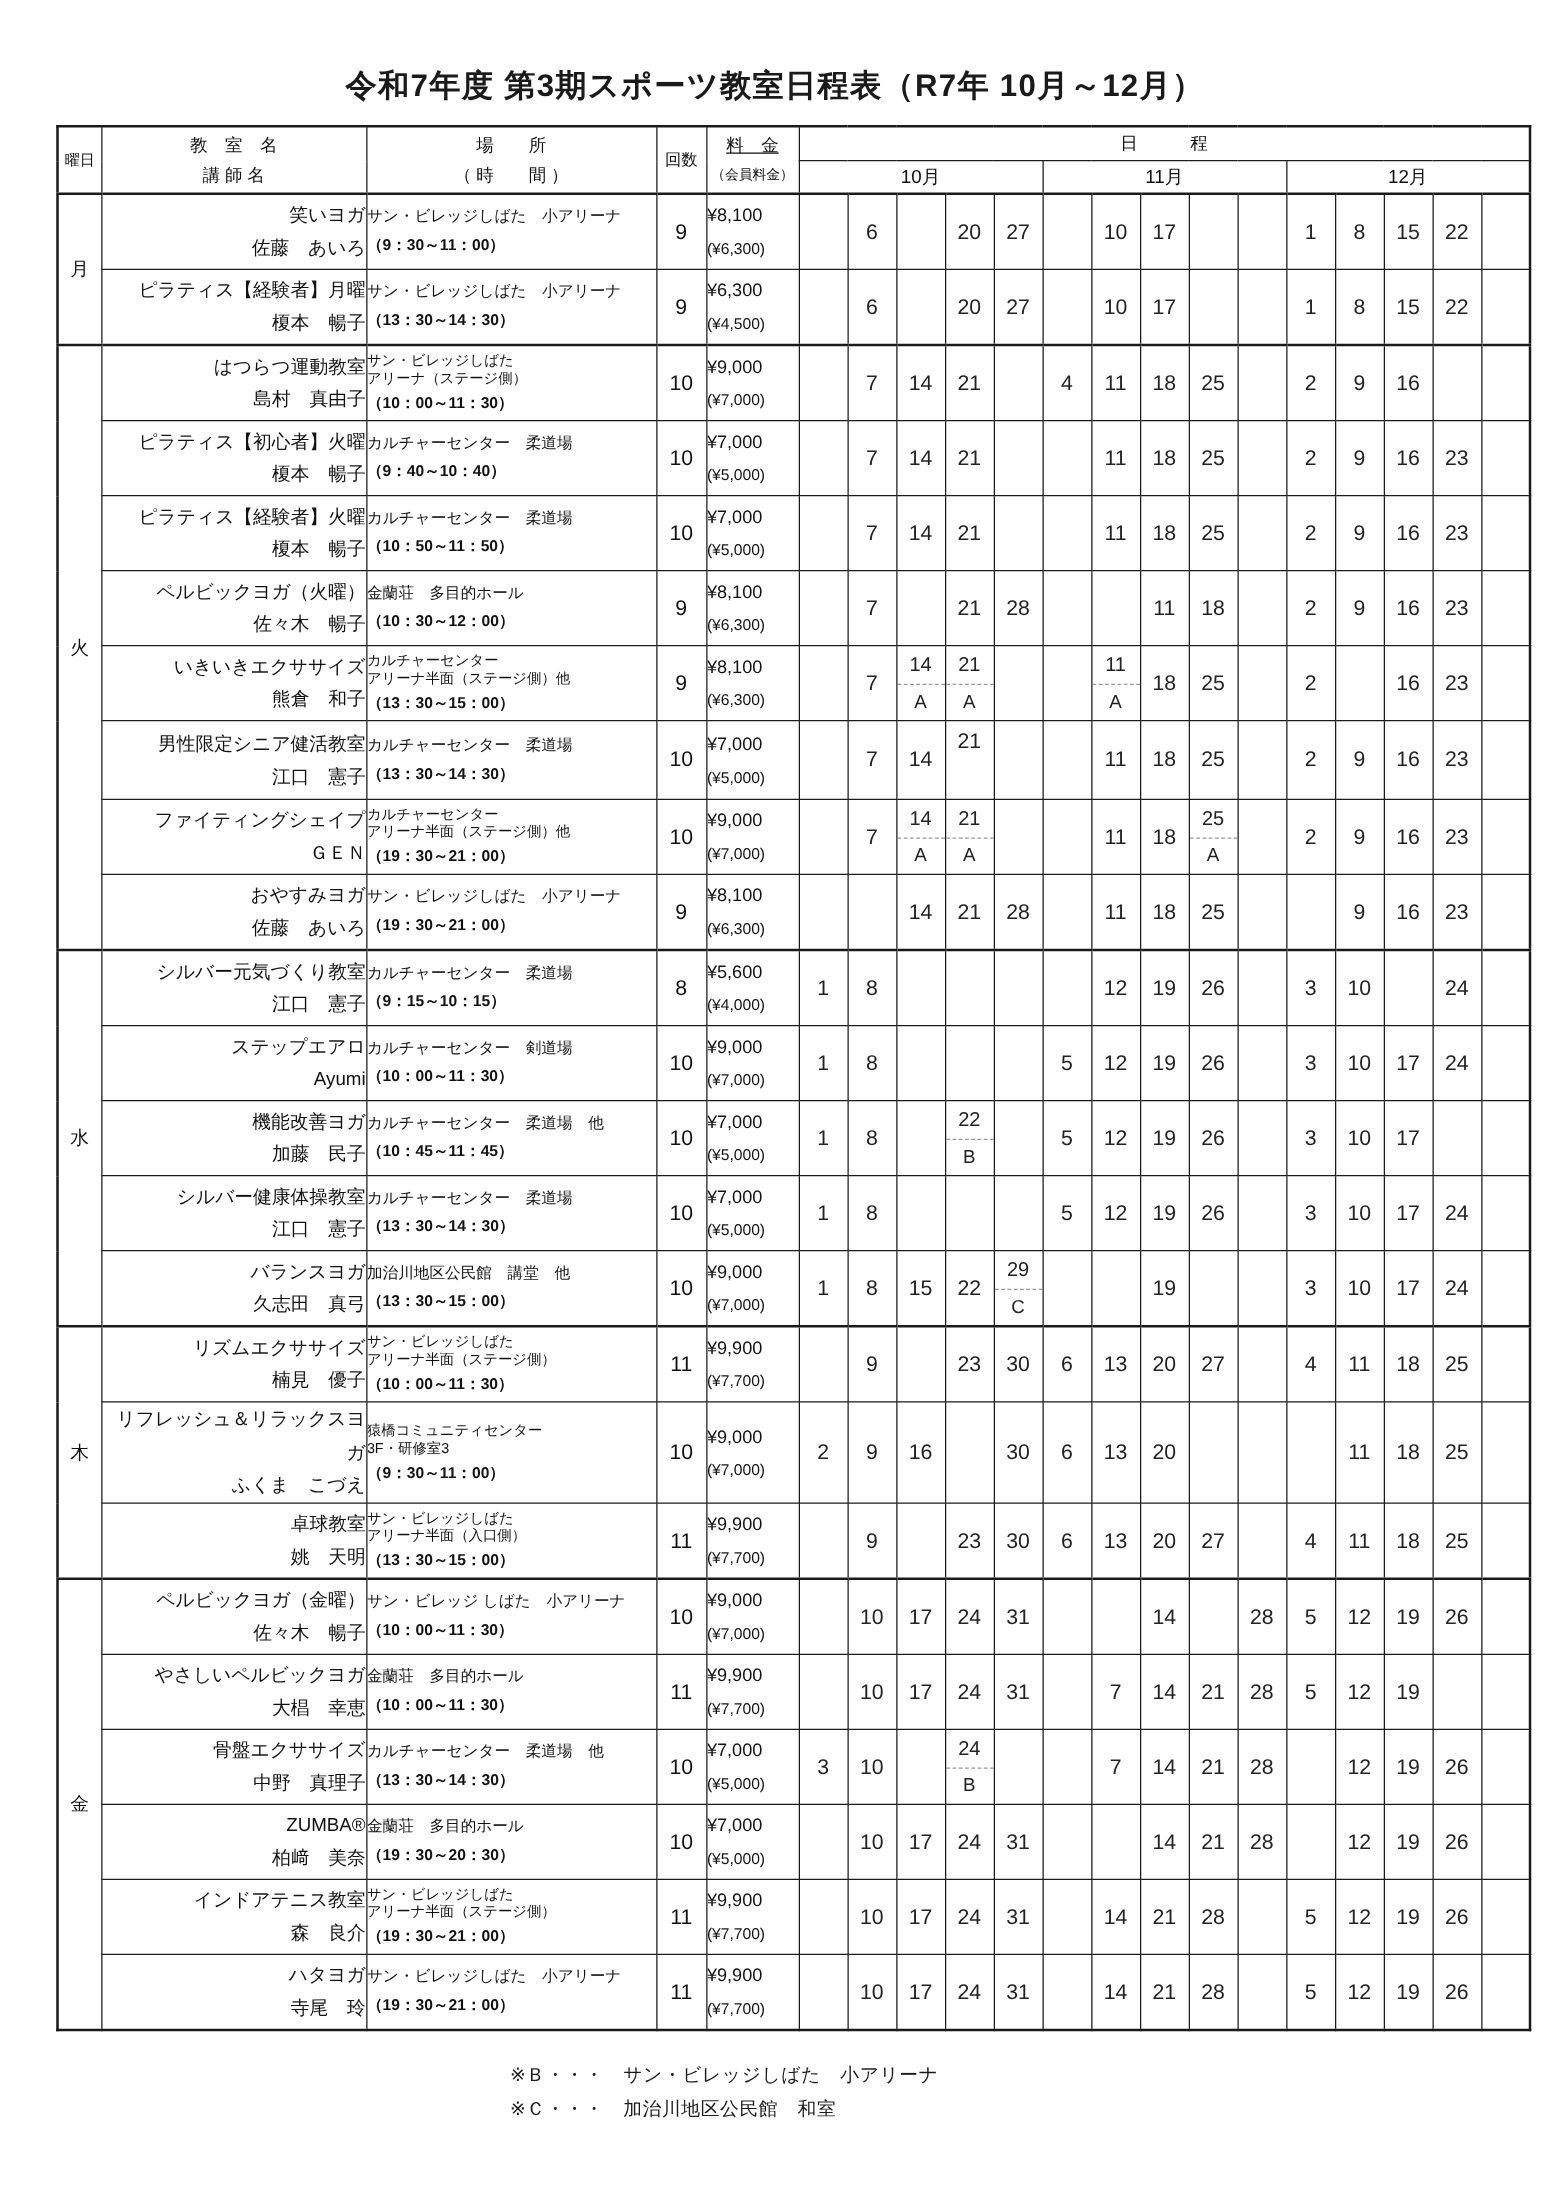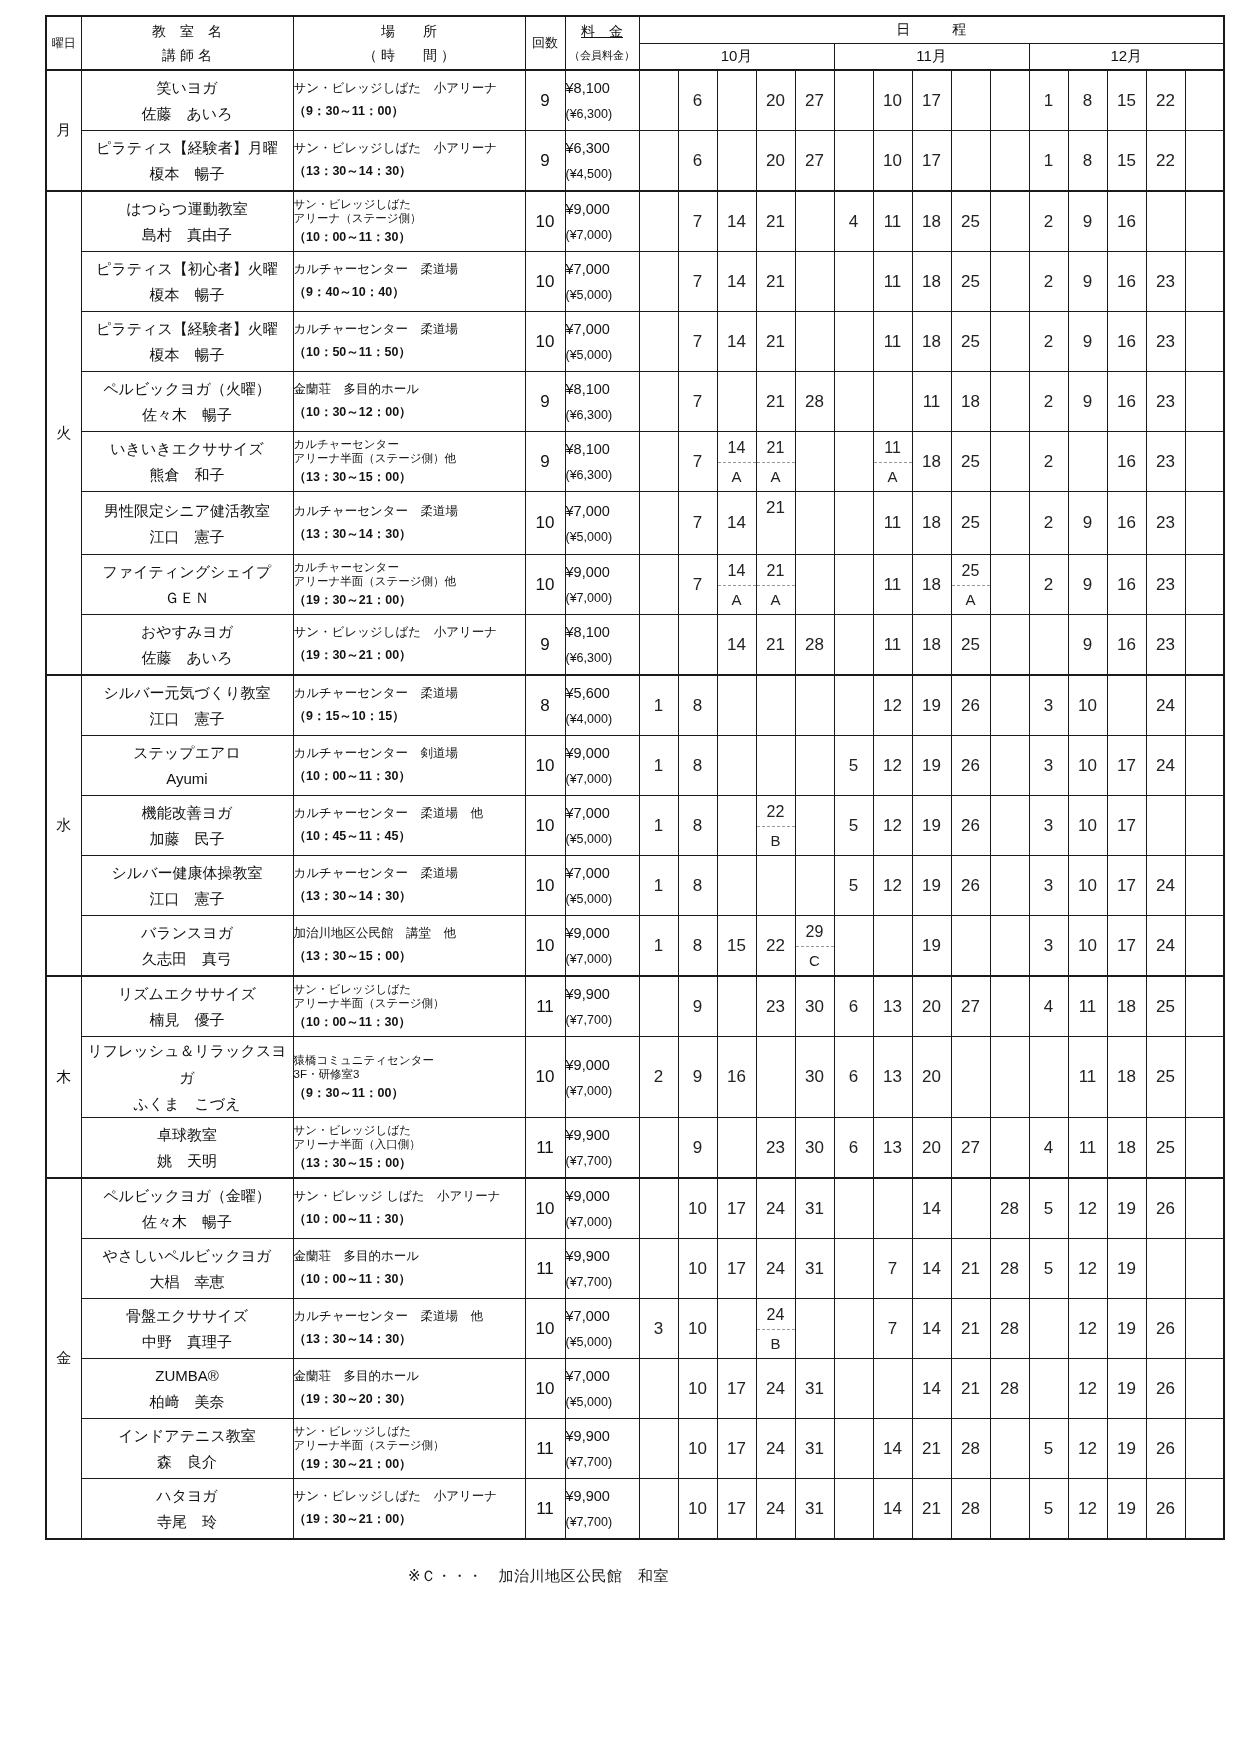--- a/index.html
+++ b/index.html
@@ -31,21 +31,21 @@
   .hrow2 th{height:25px;font-size:15px;border-bottom:2px solid #1a1a1a;}
   th.h-day{font-size:12px;}
   th.h-sessions{font-size:13px;}
   th .h-top{line-height:25px;font-size:14px;}
   th .h-bot{line-height:23px;font-size:14px;}
   th .h-bot.small{font-size:11px;}
   th.h-fee .h-top{font-size:14px;text-decoration:underline;}
   tbody td{height:59px;}
   tr.group-start td{border-top:2px solid #1a1a1a;}
   .day-cell{text-align:center;font-size:15px;}
-  .class-cell{text-align:center;}
+  .class-cell{text-align:right;}
   .cname{line-height:27px;font-size:15px;}
   .cinstr{line-height:26px;font-size:15px;}
   .place-cell{text-align:left;}
   .pplace{font-size:12.5px;line-height:22px;white-space:pre-line;}
   .pplace.two{font-size:11.5px;line-height:14px;padding-top:3px;}
   .ptime{font-size:12.5px;line-height:25px;font-weight:bold;}
   .pplace.two + .ptime{line-height:24px;}
   .sessions-cell{text-align:center;font-size:17px;}
   .fee-cell{text-align:left;padding-left:3px;}
   .fee{font-size:14.5px;line-height:27px;}
@@ -55,20 +55,21 @@
   .date-cell .dn{line-height:27px;font-size:15px;}
   .date-cell.top-val{vertical-align:top;padding-top:3px;line-height:26px;}
   .notes{margin:22px 0 0 408px;font-size:15px;color:#1a1a1a;}
   .notes .note-line{line-height:27px;letter-spacing:.5px;}
 </style>
 </head>
 <body>
 
 <div class="page">
 
+  <h1 class="title">令和7年度 第3期スポーツ教室日程表（R7年 10月～12月）</h1>
 
 
   <table class="sched">
     <colgroup>
       <col style="width:35px">
       <col style="width:212px">
       <col style="width:232px">
       <col style="width:40px">
       <col style="width:74px">
       <col style="width:39px">
@@ -868,16 +869,17 @@
           <td class="date-cell month-start">5</td>
           <td class="date-cell">12</td>
           <td class="date-cell">19</td>
           <td class="date-cell">26</td>
           <td class="date-cell"></td>
         </tr>
       </tbody>
   </table>
 
   <div class="notes">
+    <div class="note-line">※Ｂ・・・　サン・ビレッジしばた　小アリーナ</div>
     <div class="note-line">※Ｃ・・・　加治川地区公民館　和室</div>
   </div>
 
 </div>
 
 </body></html>

